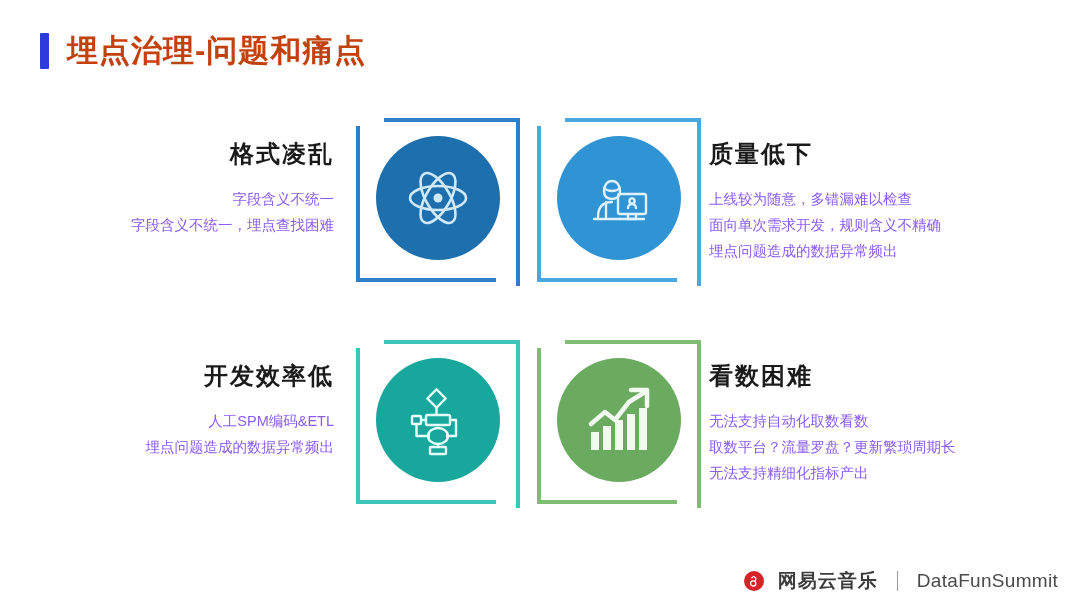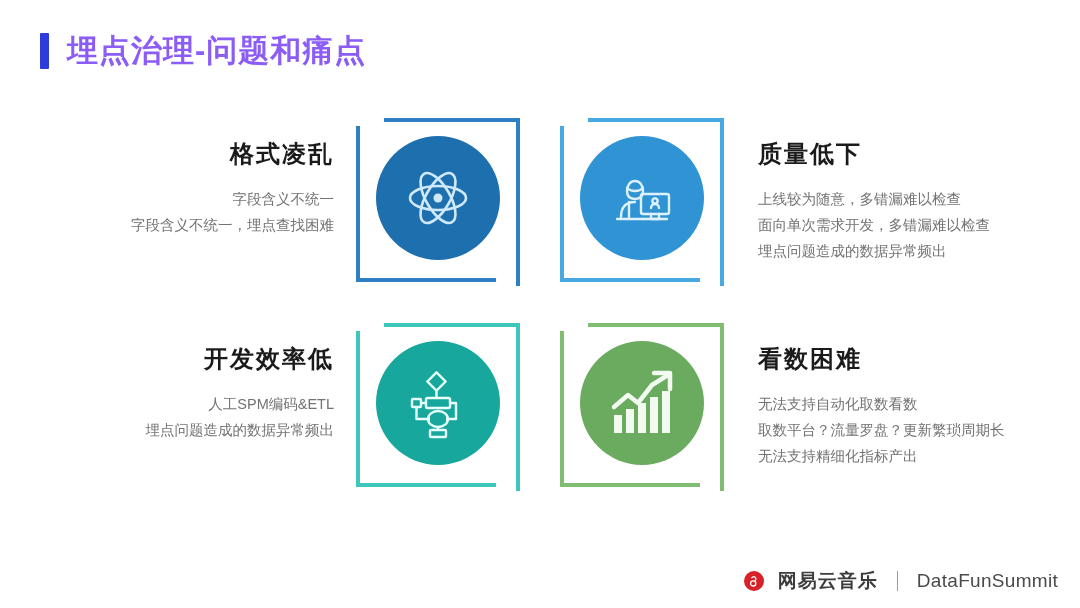--- a/index.html
+++ b/index.html
@@ -21,36 +21,37 @@
     display: flex; align-items: center; gap: 18px;
   }
   #title-accent-bar {
     width: 9px; height: 36px;
     background: #2d3bda;
     border-radius: 1px;
   }
   #slide-title {
     font-size: 31px;
     font-weight: bold;
-    color: #8b5cf6;
+    color: #c2410c;
     letter-spacing: 1px;
     white-space: nowrap;
   }
 
   
   #panel-grid {
     position: absolute;
     left: 0; top: 112px;
     width: 1080px;
     display: grid;
     grid-template-columns: 520px 520px;
     grid-template-rows: 205px 205px;
     column-gap: 40px;
     row-gap: 0px;
     padding-left: 0px;
+    gap: 17px;
   }
   .panel {
     display: flex;
     align-items: flex-start;
   }
   .panel.text-left { justify-content: flex-end; }
   .panel.text-right { justify-content: flex-start; }
 
   
   .icon-frame {
@@ -87,33 +88,33 @@
   
   .panel-text {
     padding-top: 26px;
   }
   .text-left .panel-text {
     text-align: right;
     padding-right: 22px;
   }
   .text-right .panel-text {
     text-align: left;
-    padding-left: 34px;
+    padding-left: 8px;
   }
   .panel-heading {
     font-size: 24px;
     font-weight: bold;
     color: #1a1a1a;
     letter-spacing: 2px;
     margin-bottom: 16px;
     white-space: nowrap;
   }
   .panel-line {
     font-size: 14.5px;
-    color: #737373;
+    color: #8b5cf6;
     line-height: 26px;
     white-space: nowrap;
   }
 
   
   #footer-brand {
     position: absolute;
     right: 22px; bottom: 14px;
     display: flex; align-items: center; gap: 14px;
   }
@@ -187,21 +188,21 @@
           <path d="M38 58h24"></path>
           <path d="M12 58h26"></path>
           <circle cx="50" cy="40" r="2.6"></circle>
           <path d="M46 47c0-2.4 1.8-4 4-4s4 1.6 4 4"></path>
         </svg>
       </div>
     </div>
     <div class="panel-text">
       <div class="panel-heading">质量低下</div>
       <div class="panel-line">上线较为随意，多错漏难以检查</div>
-      <div class="panel-line">面向单次需求开发，多错漏难以检查</div>
+      <div class="panel-line">面向单次需求开发，规则含义不精确</div>
       <div class="panel-line">埋点问题造成的数据异常频出</div>
     </div>
   </div>
 
   <div class="panel text-left">
     <div class="panel-text">
       <div class="panel-heading">开发效率低</div>
       <div class="panel-line">人工SPM编码&amp;ETL</div>
       <div class="panel-line">埋点问题造成的数据异常频出</div>
     </div>

